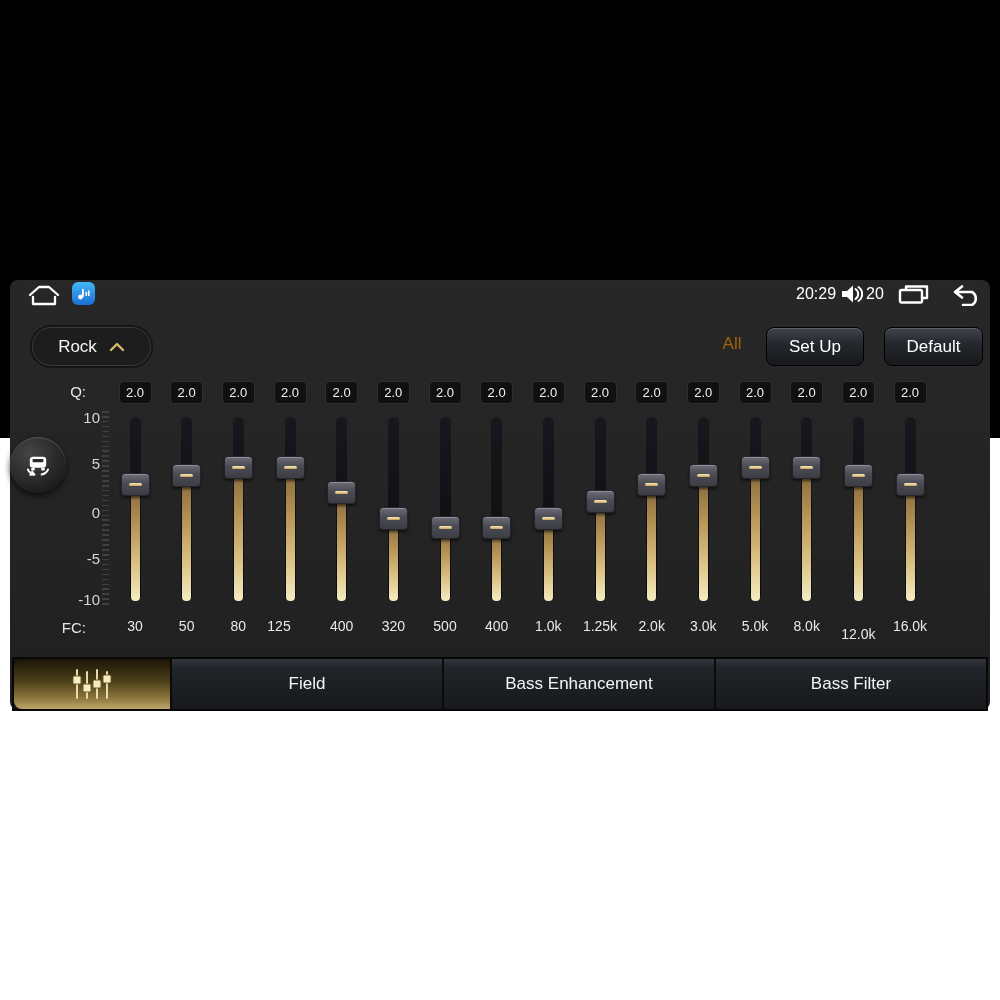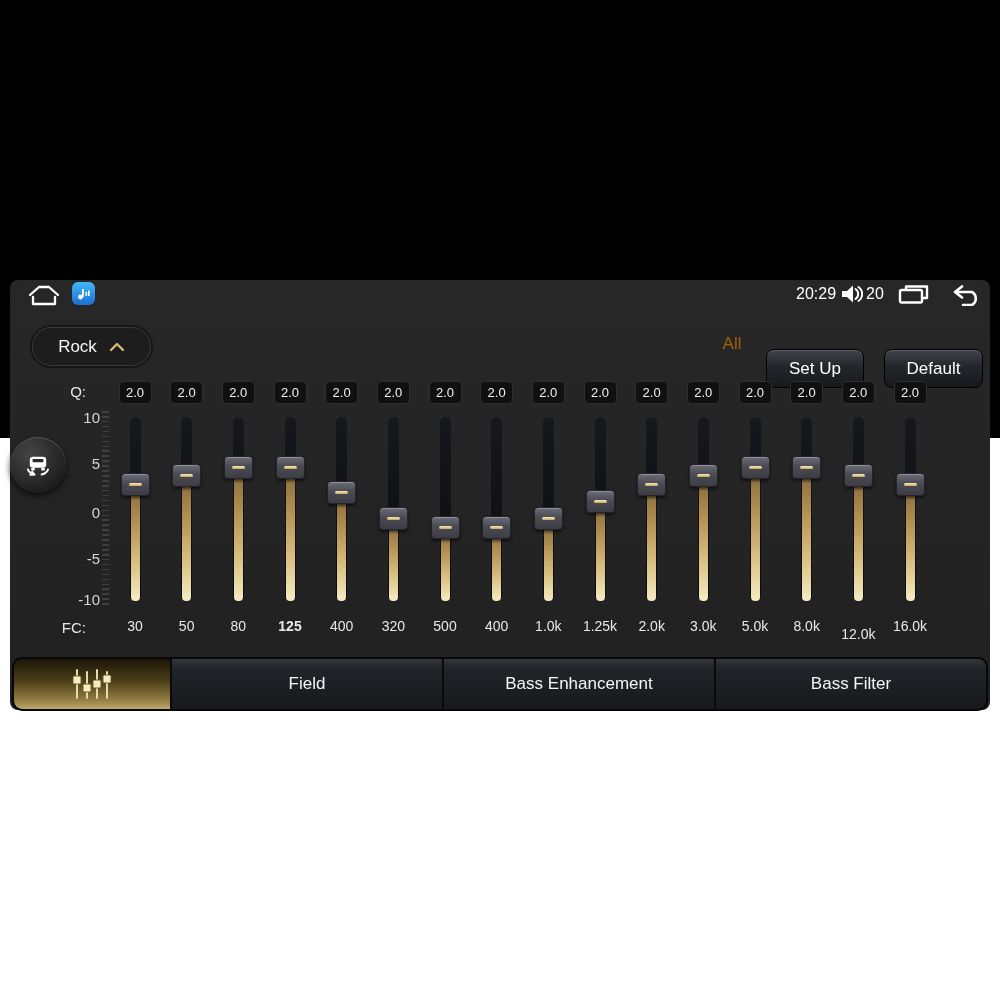--- a/index.html
+++ b/index.html
@@ -13,21 +13,21 @@
   .sb-text{position:absolute;color:#fff;font-size:16px;}
   .appicon{position:absolute;left:72px;top:282px;width:23px;height:23px;border-radius:6px;
            background:linear-gradient(180deg,#43b7f6,#1a6fd4);display:flex;align-items:center;justify-content:center;}
   
   .pill{position:absolute;left:32px;top:327px;width:117px;height:37px;border-radius:19px;
         background:#1d1d1d;border:1px solid #3a3a3a;display:flex;align-items:center;justify-content:center;gap:12px;
         color:#f5f5f5;font-size:17px;box-shadow:0 0 0 2px #161616;}
   .hbtn{position:absolute;top:327px;height:37px;border-radius:8px;border:1px solid #000;
         background:linear-gradient(180deg,#40434a 0%,#23262b 45%,#17191c 100%);
         box-shadow:inset 0 1px 0 #5d6169;color:#fff;font-size:17px;
-        display:flex;align-items:center;justify-content:center;margin-top:22px;}
+        display:flex;align-items:center;justify-content:center;}
   .all{position:absolute;left:712px;top:334px;width:40px;text-align:center;color:#a16207;font-size:17px;}
   
   .rowlabel{position:absolute;color:#e6e6e6;font-size:15px;text-align:right;width:30px;}
   .axis{position:absolute;color:#d6d6d6;font-size:15px;width:42px;text-align:right;left:58px;}
   .ticks{position:absolute;left:102px;top:411px;width:7px;height:197px;
          background:repeating-linear-gradient(180deg,#404040 0px,#404040 1.6px,transparent 1.6px,transparent 4.93px);}
   .qbadge{position:absolute;top:381px;width:31px;height:21px;border-radius:4px;background:#101010;
           border:1px solid #2f2f2f;color:#f0f0f0;font-size:13px;display:flex;align-items:center;justify-content:center;}
   .track{position:absolute;top:417px;width:11px;height:184px;border-radius:6px;
          background:linear-gradient(180deg,#17181d,#0a0b0e);}
@@ -39,21 +39,21 @@
           display:flex;align-items:center;justify-content:center;}
   .handle .dash{width:13px;height:3px;border-radius:2px;background:linear-gradient(180deg,#f9edbe,#c9a45f);}
   .fclabel{position:absolute;top:618px;width:62px;text-align:center;color:#e9e9e9;font-size:14px;}
   
   .carbtn{position:absolute;left:10px;top:437px;width:56px;height:56px;border-radius:50%;
           background:radial-gradient(circle at 35% 30%,#454545,#1d1d1d 75%);
           box-shadow:0 3px 6px rgba(0,0,0,.7), inset 0 1px 1px #555;
           display:flex;align-items:center;justify-content:center;}
   
   .tabbar{position:absolute;left:12px;top:657px;width:972px;height:50px;background:#101113;
-          border:2px solid #070708;border-radius:10px;display:flex;overflow:hidden;}
+          border:2px solid #070708;border-radius:0;display:flex;overflow:hidden;}
   .tab{height:100%;display:flex;align-items:center;justify-content:center;color:#f5f5f5;font-size:17px;
        background:linear-gradient(180deg,#34373c 0%,#212428 18%,#17191c 100%);border-right:2px solid #0a0a0b;}
   .tab:last-child{border-right:none;}
   .tab.active{background:linear-gradient(180deg,#1c1608 0%,#4c3f18 45%,#8f793f 80%,#bda76a 100%);
               border-radius:8px 0 0 8px;}
 </style>
 </head>
 <body>
 
 <div class="screen">
@@ -139,21 +139,21 @@
       <div class="handle" style="left: 223.833px; top: 455.5px;">
         <div class="dash"></div>
       </div>
       <div class="fclabel" style="left: 207.333px;">80</div>
       <div class="qbadge" style="left: 273.5px;">2.0</div>
       <div class="track" style="left: 284.5px;"></div>
       <div class="fill" style="left: 285.5px; top: 467px; height: 134px;"></div>
       <div class="handle" style="left: 275.5px; top: 455.5px;">
         <div class="dash"></div>
       </div>
-      <div class="fclabel" style="left: 259px; font-weight: bold;">125</div>
+      <div class="fclabel" style="left: 248px;">125</div>
       <div class="qbadge" style="left: 325.167px;">2.0</div>
       <div class="track" style="left: 336.167px;"></div>
       <div class="fill" style="left: 337.167px; top: 492.8px; height: 108.2px;"></div>
       <div class="handle" style="left: 327.167px; top: 481.3px;">
         <div class="dash"></div>
       </div>
       <div class="fclabel" style="left: 310.667px;">400</div>
       <div class="qbadge" style="left: 376.834px;">2.0</div>
       <div class="track" style="left: 387.834px;"></div>
       <div class="fill" style="left: 388.834px; top: 518.6px; height: 82.4px;"></div>

